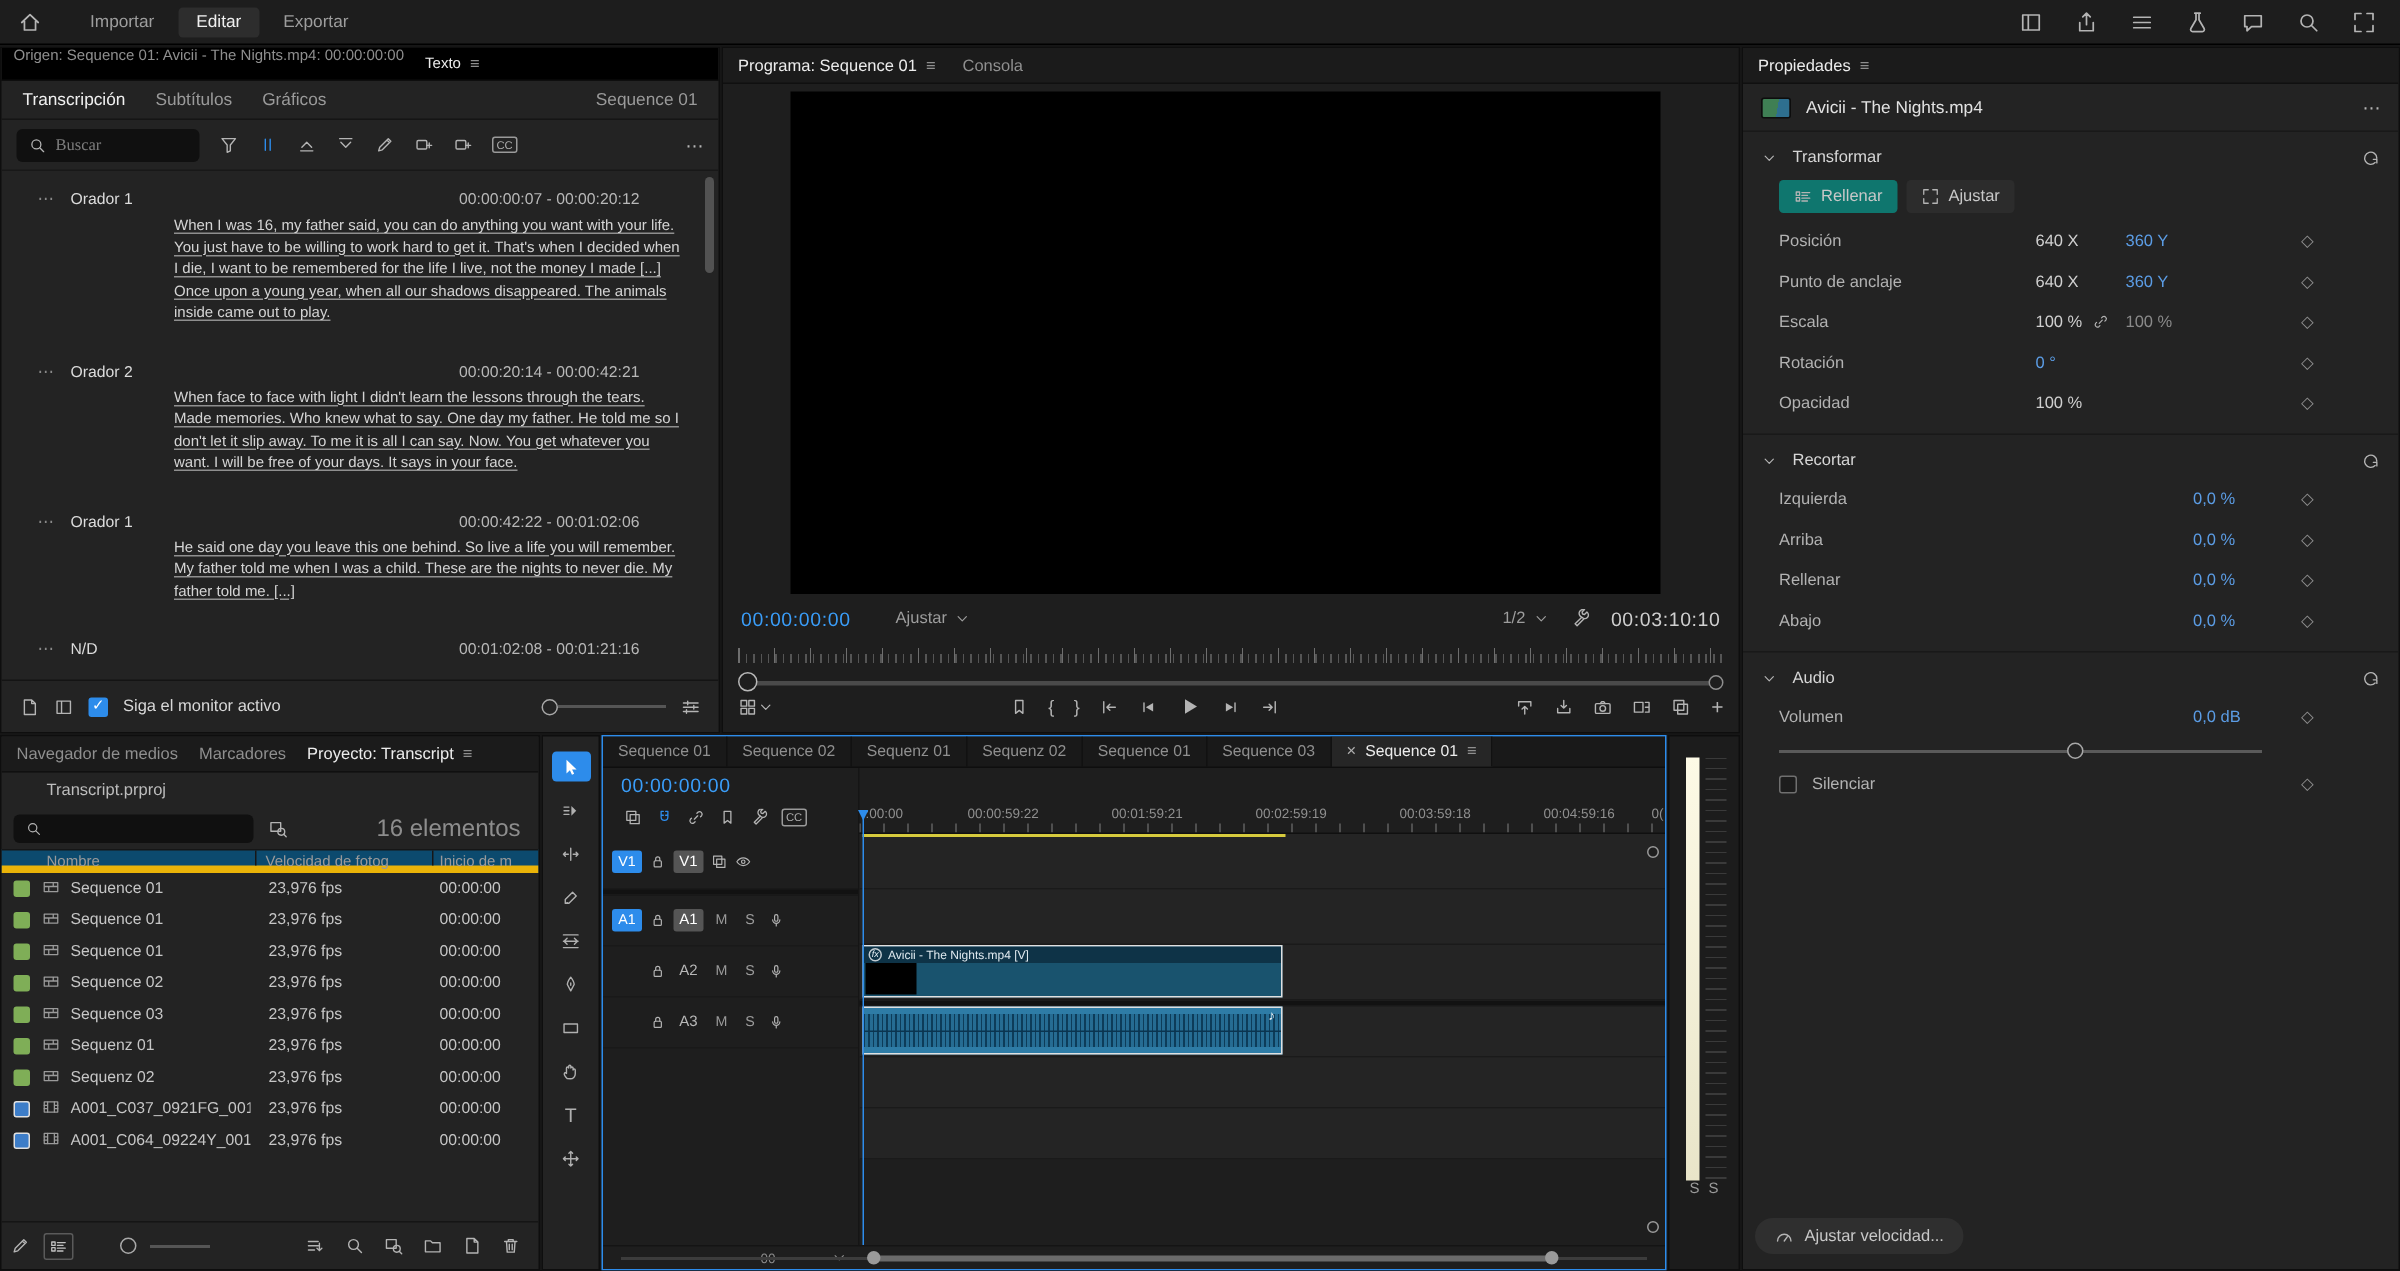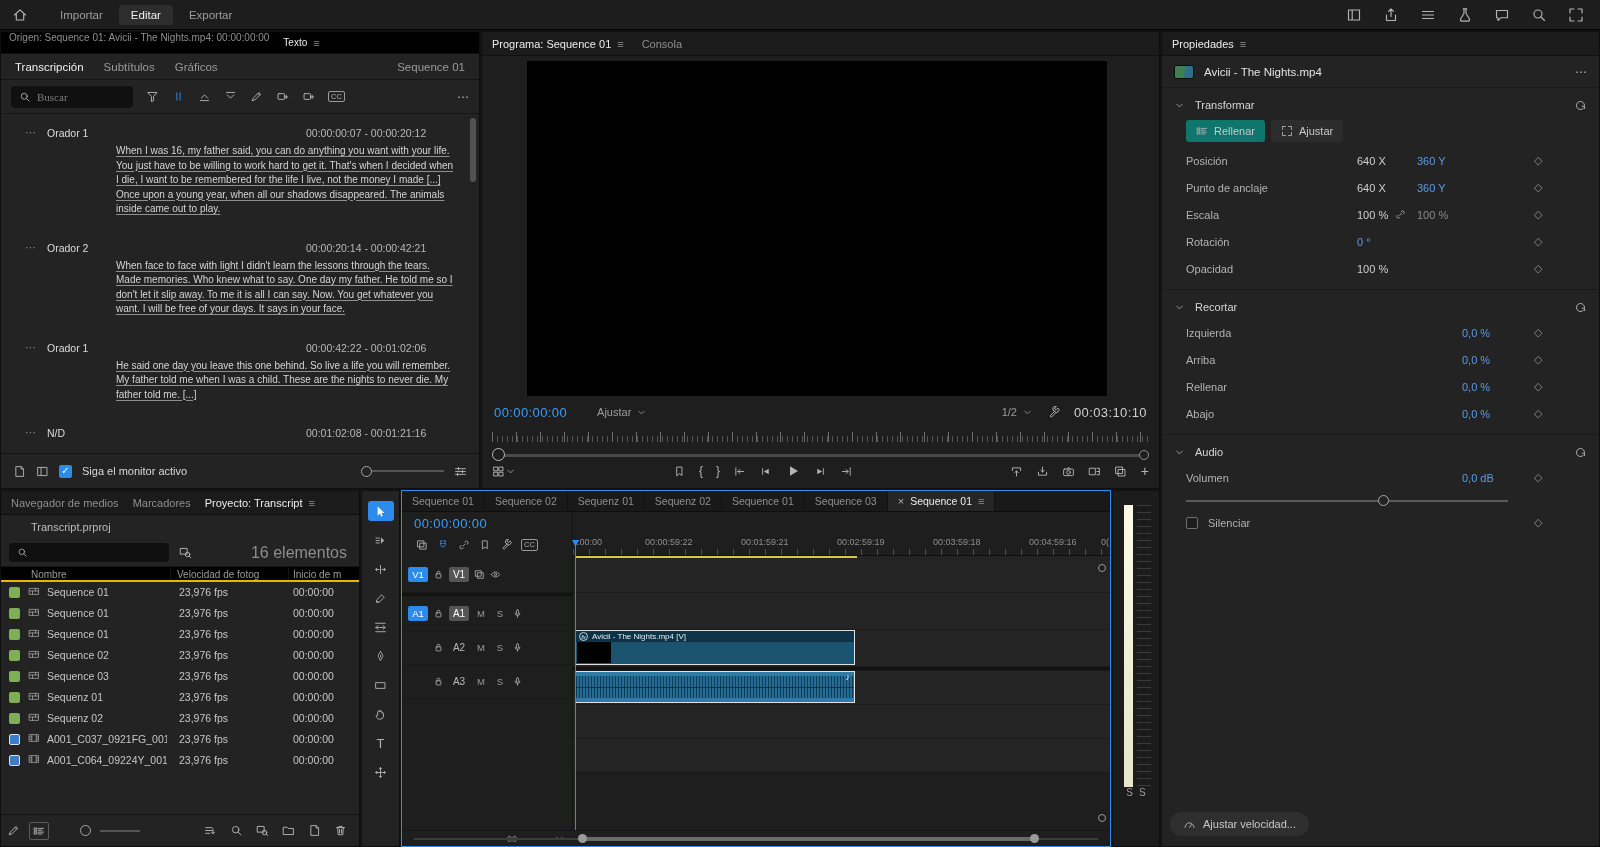--- a/index.html
+++ b/index.html
@@ -112,21 +112,21 @@
   .pp-mutelbl{position:absolute;left:46px;top:7px;color:#b2b2b2}
   .pp-footbtn{position:absolute;left:8px;bottom:10px;display:inline-flex;align-items:center;gap:7px;
     height:24px;padding:0 13px;border-radius:12px;background:#2f2f2f;color:#c8c8c8;font-size:11px}
 
   
   #project-panel{left:0;top:490px;width:360px;height:357px}
   .pj-name{height:24px;display:flex;align-items:center;gap:8px;padding:0 10px;color:#bdbdbd;font-size:11px}
   .pj-search{height:27px;display:flex;align-items:center;gap:10px;padding:0 8px}
   .pj-search .searchbox{width:160px;height:19px}
   .pj-count{margin-left:auto;font-size:16px;color:#8d8d8d;padding-right:4px}
-  .pj-cols{position:relative;height:16px;background:#000000;border-top:1px solid #161616;border-bottom:2px solid #eab308;
+  .pj-cols{position:relative;height:16px;background:#0c4a6e;border-top:1px solid #161616;border-bottom:5px solid #eab308;
     font-size:10px;color:#9a9a9a}
   .pj-cols span{position:absolute;top:2px}
   .pj-cols .cdiv{position:absolute;top:0;bottom:0;width:1px;background:#161616}
   .pj-rows{position:relative}
   .pj-row{position:relative;height:21px;font-size:10.5px;color:#c6c6c6}
   .pj-row .chip{position:absolute;left:8px;top:5px;width:11px;height:11px;border-radius:2px}
   .chip.seq{background:#7fae57}.chip.clip{background:#3d7dc8}
   .pj-row .ticon{position:absolute;left:27px;top:3px;color:#9a9a9a}
   .pj-row .nm{position:absolute;left:46px;top:4px;width:120px;overflow:hidden;white-space:nowrap}
   .pj-row .fps{position:absolute;left:178px;top:4px}

